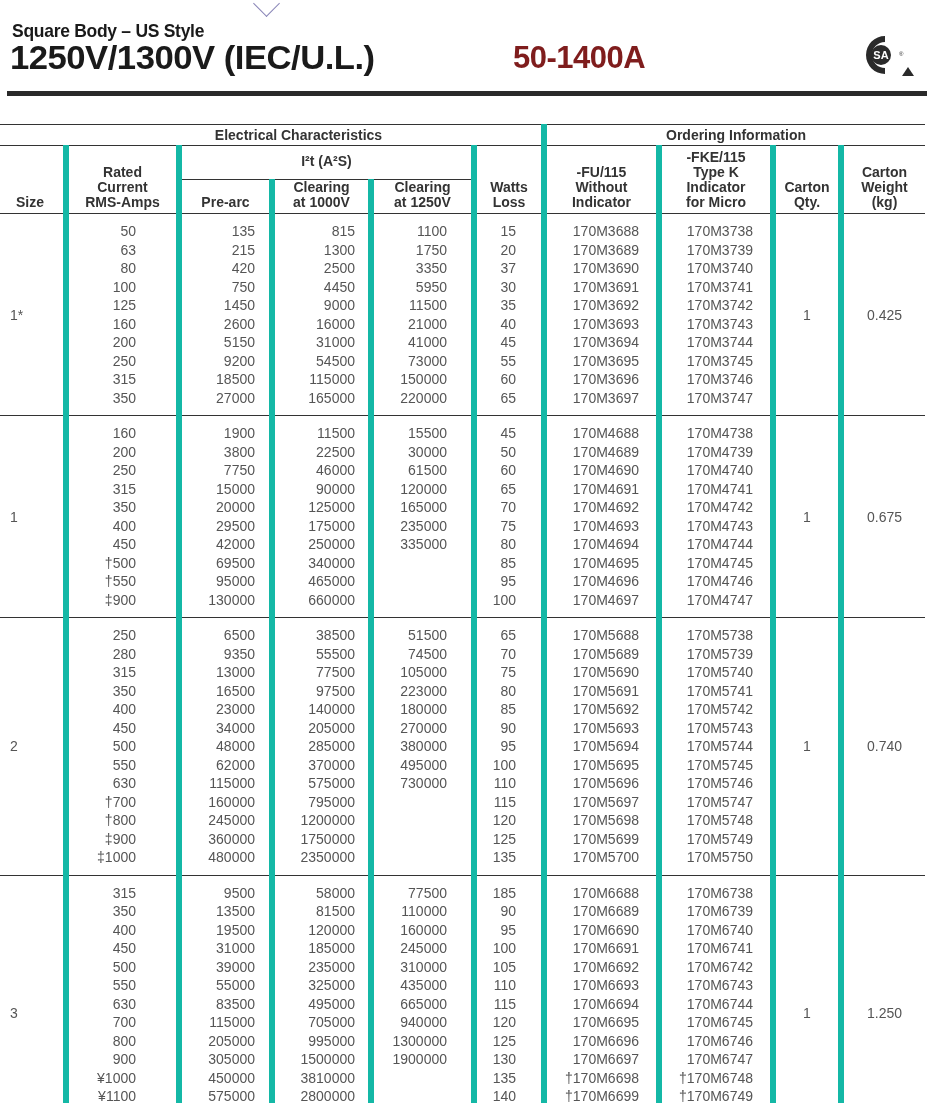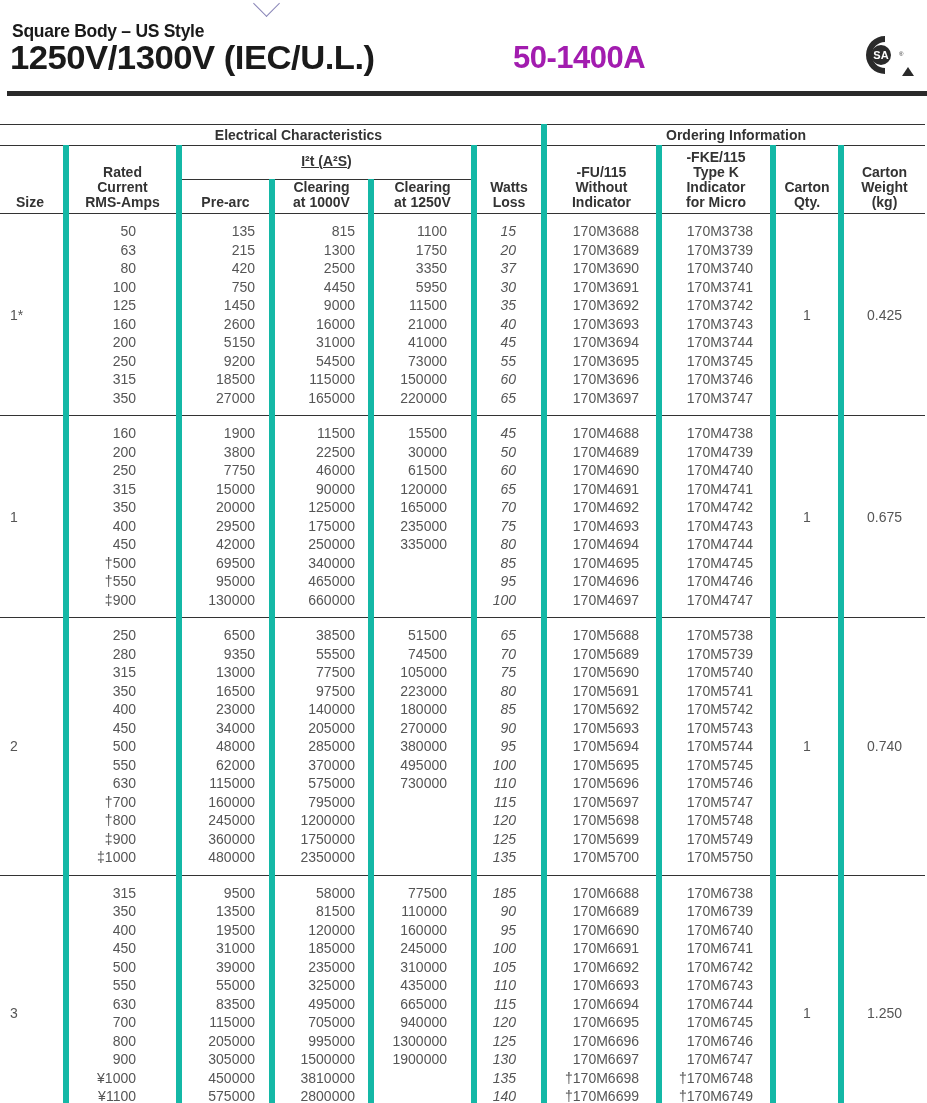--- a/index.html
+++ b/index.html
@@ -1,20 +1,20 @@
 <!DOCTYPE html>
 <html><head>
 <meta charset="utf-8">
 <style>
   html, body { margin: 0; padding: 0; background: #ffffff; }
   body { width: 927px; height: 1103px; position: relative; overflow: hidden; font-family: "Liberation Sans", sans-serif; color: #222; }
   .chevron { position: absolute; left: 257px; top: -6px; width: 18px; height: 18px; border-right: 1px solid #8a86b8; border-bottom: 1px solid #8a86b8; transform: rotate(45deg); }
   .subtitle { position: absolute; left: 12px; top: 20px; font-size: 19px; font-weight: bold; letter-spacing: -0.3px; color: #1a1a1a; transform: scaleX(0.92); transform-origin: left; }
   .title { position: absolute; left: 10px; top: 38px; font-size: 34px; font-weight: bold; color: #1a1a1a; letter-spacing: -0.5px; transform: scaleX(1.02); transform-origin: left; }
-  .amps { position: absolute; left: 513px; top: 40px; font-size: 31px; font-weight: bold; color: #a21caf; letter-spacing: -0.5px; }
+  .amps { position: absolute; left: 513px; top: 40px; font-size: 31px; font-weight: bold; color: #7f1d1d; letter-spacing: -0.5px; }
   .logo { position: absolute; left: 855px; top: 30px; width: 60px; height: 50px; }
   .rule { position: absolute; left: 7px; top: 91px; width: 920px; height: 5px; background: #2a2a2a; }
 
   table.spec { position: absolute; left: 0; top: 124px; border-collapse: collapse; font-size: 14px; color: #555; table-layout: fixed; }
   table.spec th { font-weight: bold; color: #333; font-size: 14px; line-height: 15px; vertical-align: bottom; padding: 0 2px 3px 2px; }
   table.spec td { padding: 8px; vertical-align: top; }
   .b-top { border-top: 1px solid #333; }
   .b-bottom { border-bottom: 1px solid #333; }
   .b-left { border-left: 6px solid #14b8a6; }
   .group-head { text-align: center; height: 20px; vertical-align: middle !important; padding: 0 !important; }
@@ -27,21 +27,21 @@
   .col-fu { width: 115px; }
   .col-fke { width: 114px; }
   .col-qty { width: 68px; }
   .col-wt { width: 84px; }
   .lines div { height: 18.5px; line-height: 18.5px; white-space: nowrap; }
   .r { text-align: right; }
   .pad-rated { padding-right: 40px !important; }
   .pad-pre { padding-right: 14px !important; }
   .pad-c1000 { padding-right: 13px !important; }
   .pad-c1250 { padding-right: 24px !important; }
-  .pad-watts { padding-right: 25px !important; font-style: italic; }
+  .pad-watts { padding-right: 25px !important; }
   .pad-fu { padding-right: 17px !important; }
   .pad-fke { padding-right: 17px !important; }
   .size-cell { vertical-align: middle !important; padding-left: 10px !important; }
   .mid { vertical-align: middle !important; text-align: center; }
   .grp td { padding-top: 2px; padding-bottom: 2px; }
 </style>
 </head>
 <body>
 
 <div class="chevron"></div>
@@ -75,21 +75,21 @@
       <th colspan="6" class="group-head b-top b-bottom" style="padding-left:56px !important;">Electrical Characteristics</th>
       <th colspan="4" class="group-head b-top b-bottom b-left">Ordering Information</th>
     </tr>
     <tr>
       <th rowspan="2" style="text-align:left;padding-left:16px;" class="b-bottom"><span>Size</span></th>
       <th rowspan="2" class="b-bottom b-left">
         <div>Rated</div>
           <div>Current</div>
           <div>RMS-Amps</div>
       </th>
-      <th colspan="3" class="b-bottom b-left" style="height:30px;vertical-align:middle;text-decoration:underline;">I²t (A²S)</th>
+      <th colspan="3" class="b-bottom b-left" style="height:30px;vertical-align:middle;">I²t (A²S)</th>
       <th rowspan="2" class="b-bottom b-left">
         <div>Watts</div>
           <div>Loss</div>
       </th>
       <th rowspan="2" class="b-bottom b-left">
         <div>-FU/115</div>
           <div>Without</div>
           <div>Indicator</div>
       </th>
       <th rowspan="2" class="b-bottom b-left">

